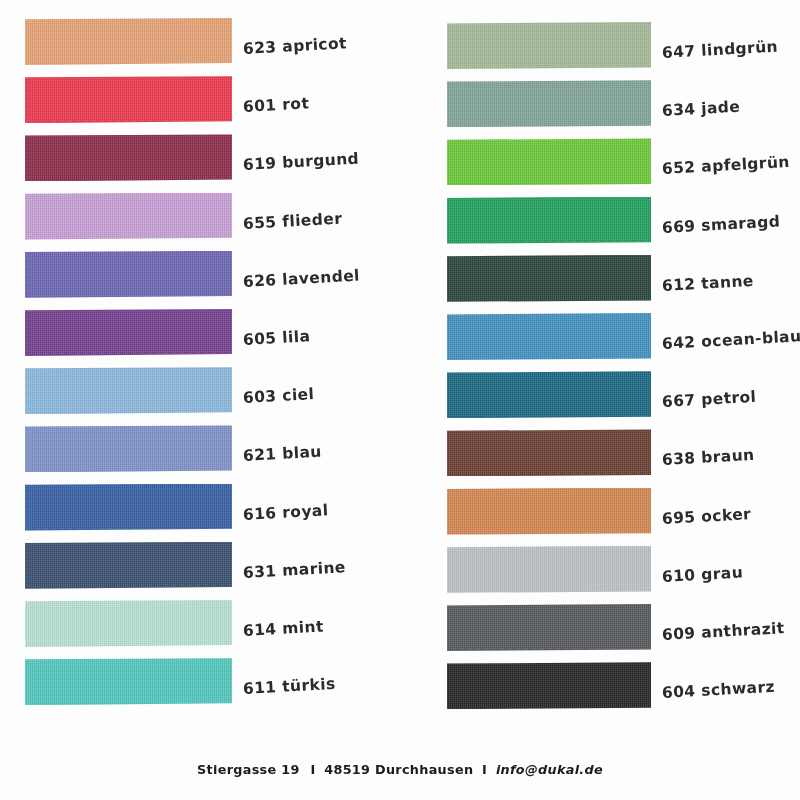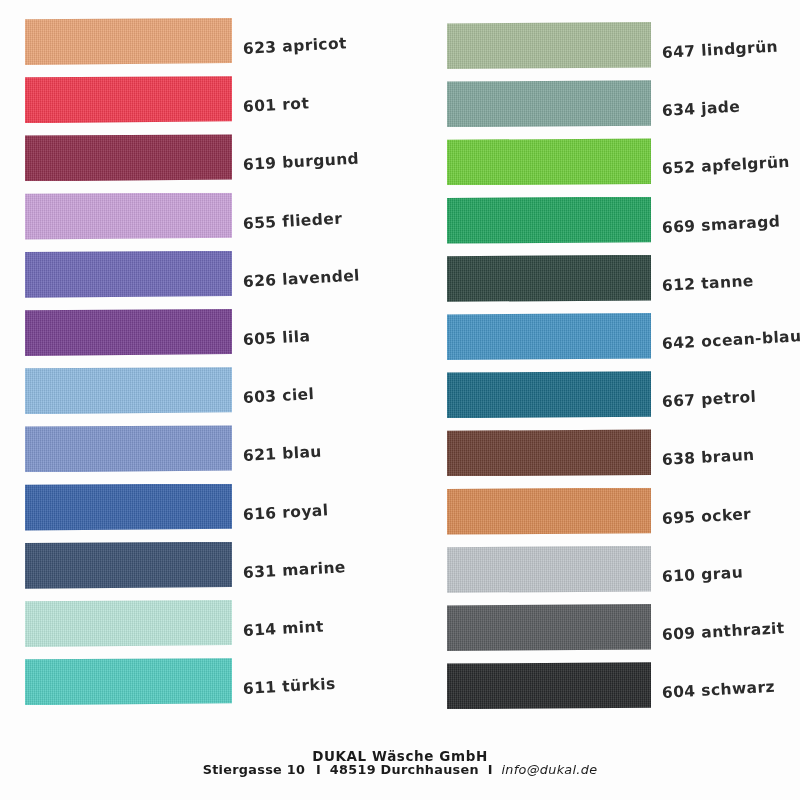--- a/index.html
+++ b/index.html
@@ -100,21 +100,21 @@
     position: absolute;
     left: 0; right: 0;
     top: 14px;
     font-family: "DejaVu Sans", sans-serif;
     font-size: 12.8px;
     font-weight: 700;
     color: #1c1c1c;
     letter-spacing: 0.3px;
   }
   #footer-address .sep { padding: 0 4px; font-weight: 700; }
-  #footer-address .email { font-style: italic; font-weight: 400; }
+  #footer-address .email { font-style: italic; font-weight: 700; }
   #footer-address .addr-left { padding-right: 2px; }
 </style>
 </head>
 <body>
 
 <div id="sheet">
 
   <div class="column" id="col-left">
       <div class="swatch-row" style="top: 18px; height: 50px;">
         <div class="swatch" title="623 apricot" style="background: repeating-linear-gradient(90deg, rgba(255, 255, 255, 0.086) 0px, rgba(255, 255, 255, 0.086) 1px, rgba(0, 0, 0, 0.055) 1px, rgba(0, 0, 0, 0.055) 2px), repeating-linear-gradient(0deg, rgba(255, 255, 255, 0.05) 0px, rgba(255, 255, 255, 0.05) 1px, rgba(0, 0, 0, 0.035) 1px, rgba(0, 0, 0, 0.035) 2px), rgb(232, 165, 120);"></div>
@@ -210,23 +210,22 @@
         <div class="swatch" title="609 anthrazit" style="background: repeating-linear-gradient(90deg, rgba(255, 255, 255, 0.086) 0px, rgba(255, 255, 255, 0.086) 1px, rgba(0, 0, 0, 0.055) 1px, rgba(0, 0, 0, 0.055) 2px), repeating-linear-gradient(0deg, rgba(255, 255, 255, 0.05) 0px, rgba(255, 255, 255, 0.05) 1px, rgba(0, 0, 0, 0.035) 1px, rgba(0, 0, 0, 0.035) 2px), rgb(89, 92, 95);"></div>
         <div class="swatch-label" style="top: 22px;">609 anthrazit</div>
       </div>
       <div class="swatch-row" style="top: 662.2px; height: 50px;">
         <div class="swatch" title="604 schwarz" style="background: repeating-linear-gradient(90deg, rgba(255, 255, 255, 0.086) 0px, rgba(255, 255, 255, 0.086) 1px, rgba(0, 0, 0, 0.055) 1px, rgba(0, 0, 0, 0.055) 2px), repeating-linear-gradient(0deg, rgba(255, 255, 255, 0.05) 0px, rgba(255, 255, 255, 0.05) 1px, rgba(0, 0, 0, 0.035) 1px, rgba(0, 0, 0, 0.035) 2px), rgb(39, 41, 43);"></div>
         <div class="swatch-label" style="top: 22px;">604 schwarz</div>
       </div>
     </div>
 
   <div id="footer">
-    <div id="footer-company">DUKAL Wäsche GmbH</div>
     <div id="footer-address">
-      <span class="addr-left">Stiergasse 10</span>
+      <span class="addr-left">Stiergasse 19</span>
       <span class="sep">I</span>
       <span>48519 Durchhausen</span>
       <span class="sep">I</span>
       <span class="email">info@dukal.de</span>
     </div>
   </div>
 
 </div>
 
 </body></html>

